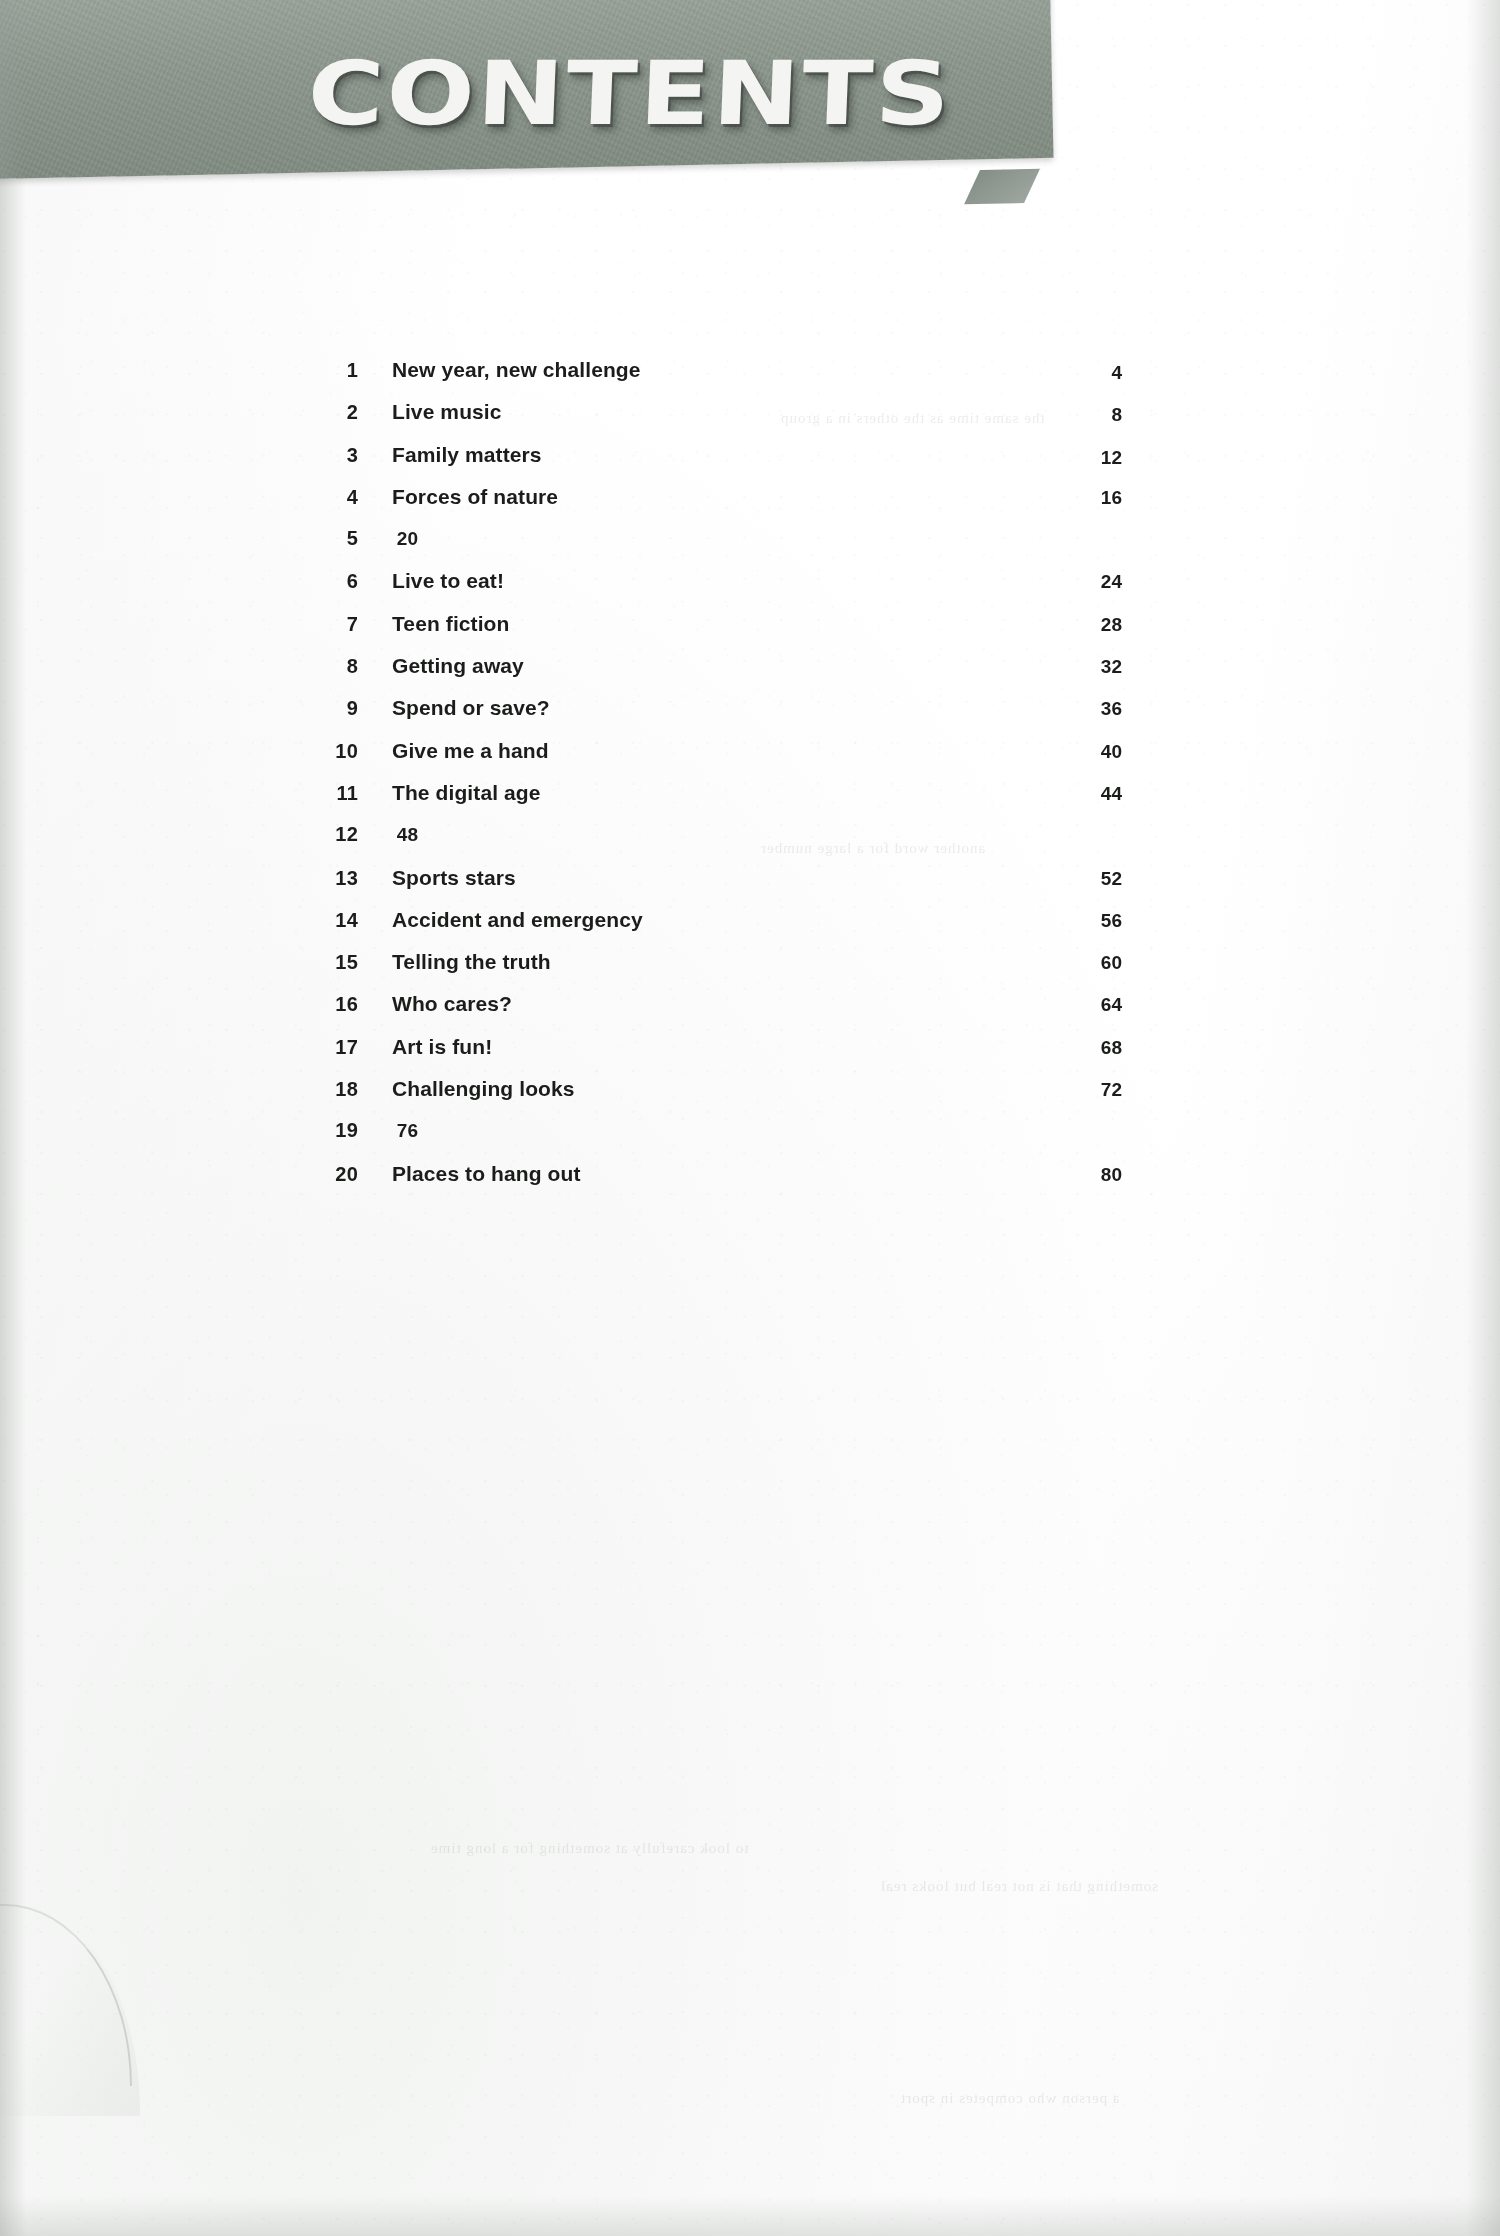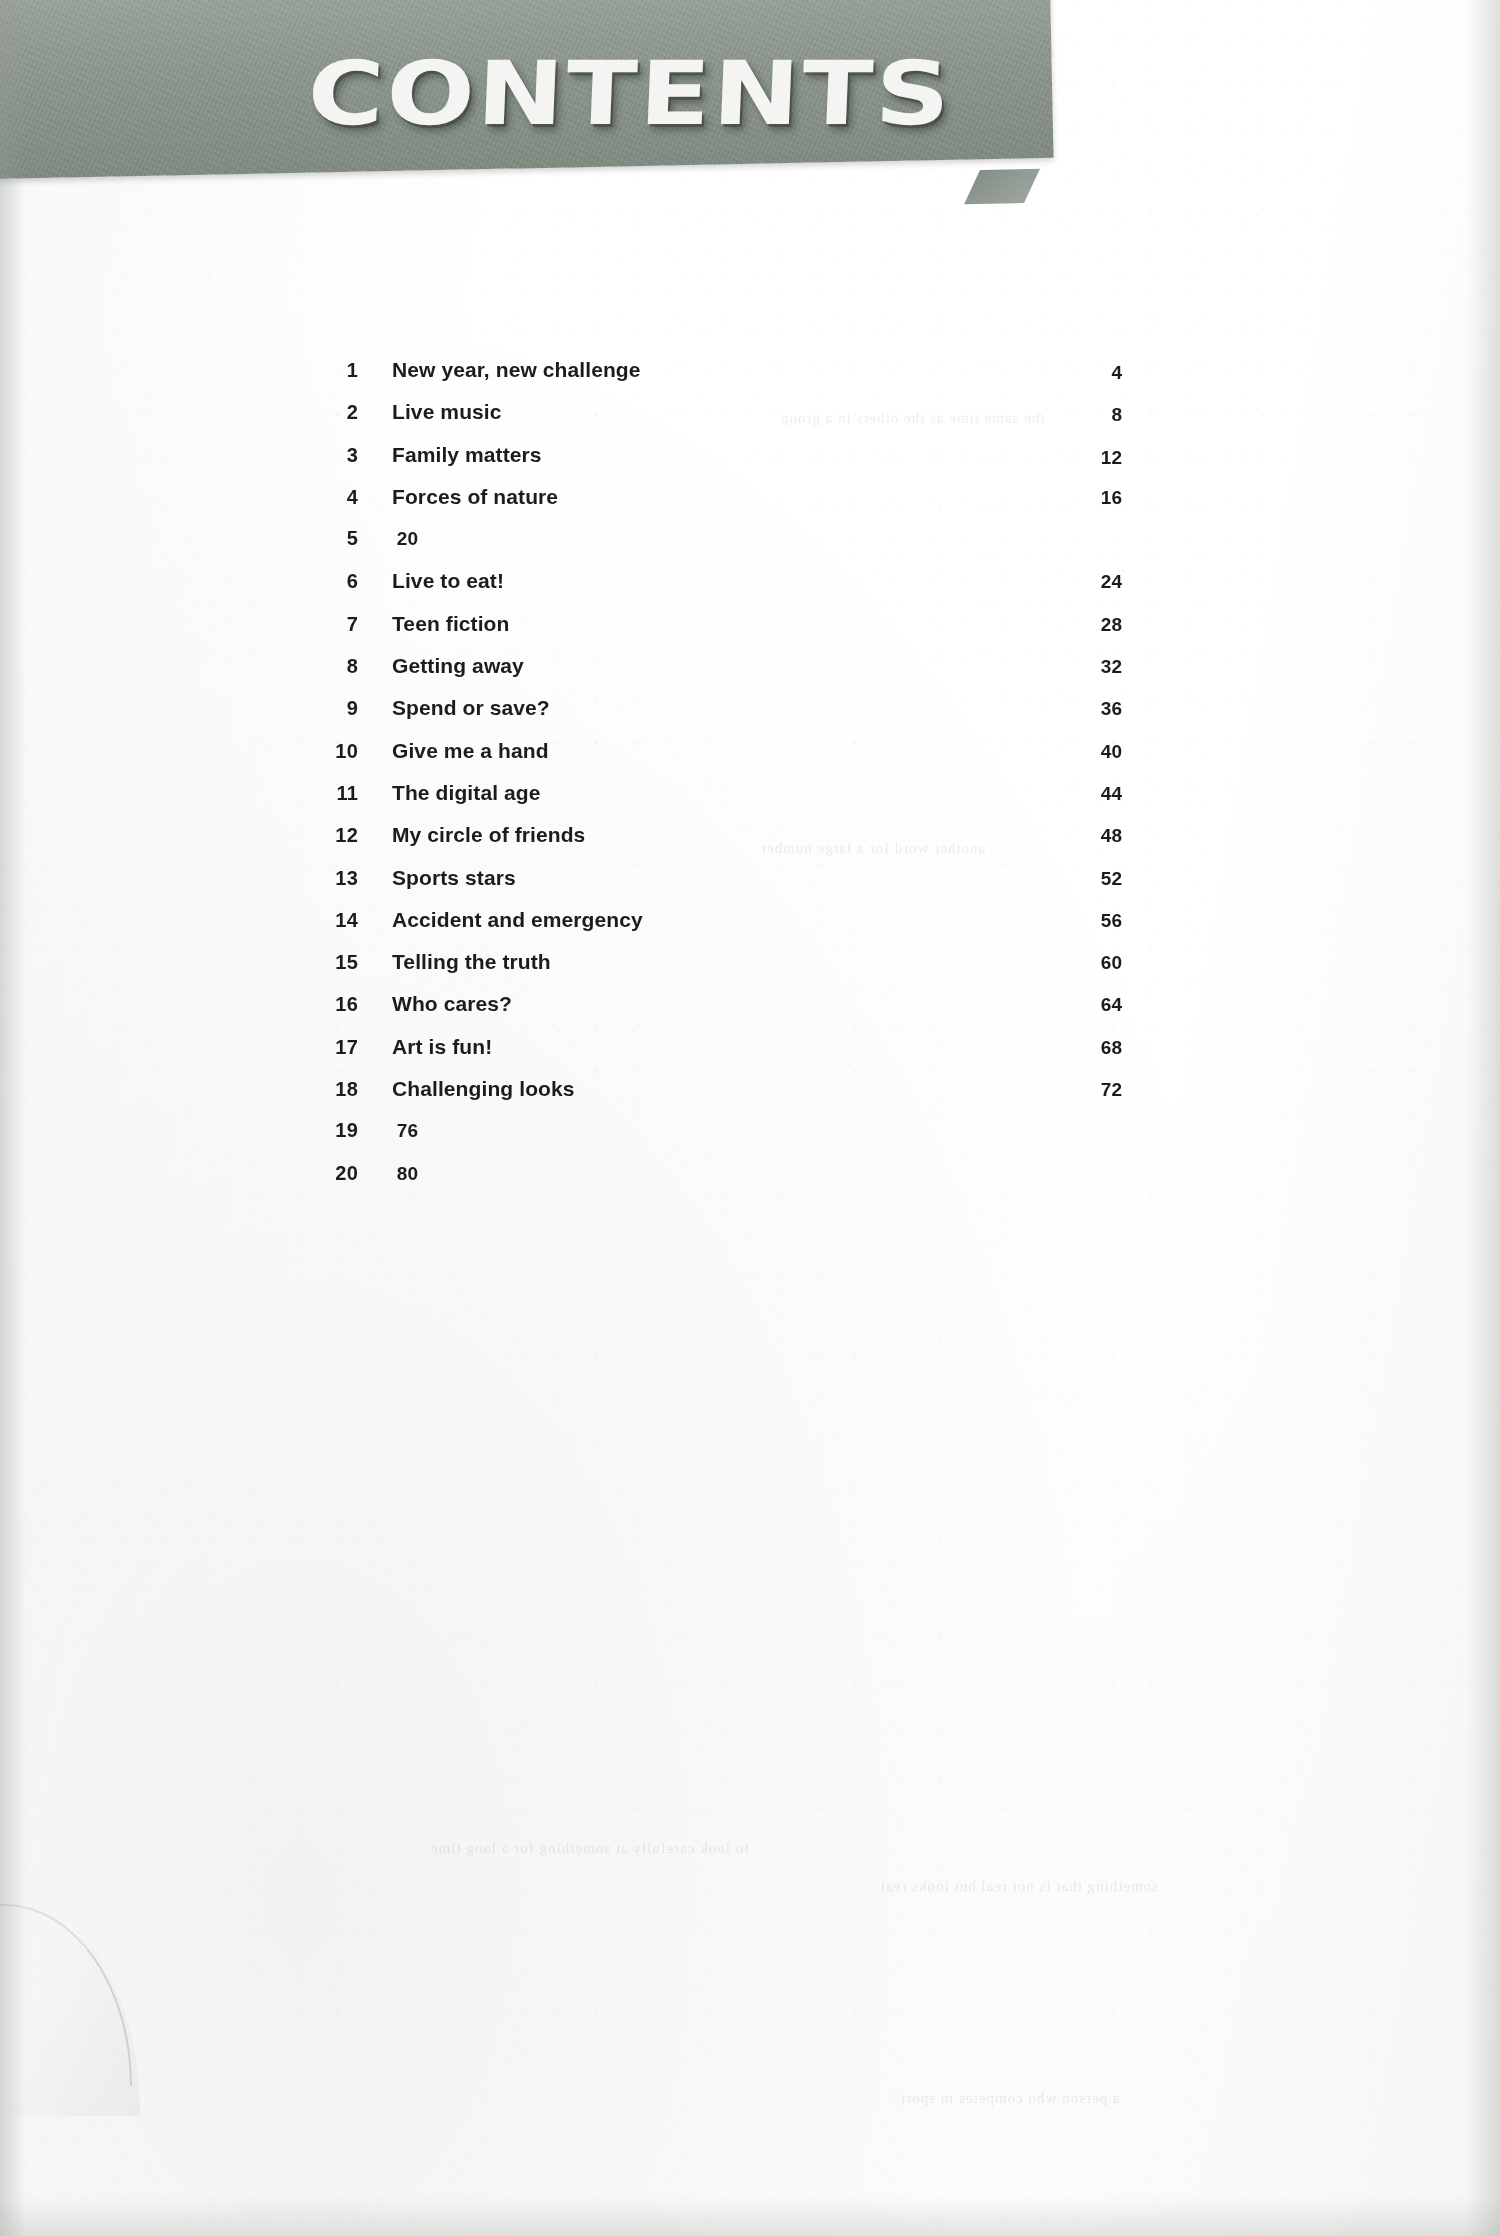--- a/index.html
+++ b/index.html
@@ -264,21 +264,20 @@
     </div>
 
     <div class="toc-row">
       <div class="toc-num">11</div>
       <div class="toc-title">The digital age</div>
       <div class="toc-page">44</div>
     </div>
 
     <div class="toc-row">
       <div class="toc-num">12</div>
-      <div class="toc-title">My circle of friends</div>
       <div class="toc-page">48</div>
     </div>
 
     <div class="toc-row">
       <div class="toc-num">13</div>
       <div class="toc-title">Sports stars</div>
       <div class="toc-page">52</div>
     </div>
 
     <div class="toc-row">
@@ -311,20 +310,21 @@
       <div class="toc-page">72</div>
     </div>
 
     <div class="toc-row">
       <div class="toc-num">19</div>
       <div class="toc-page">76</div>
     </div>
 
     <div class="toc-row">
       <div class="toc-num">20</div>
+      <div class="toc-title">Places to hang out</div>
       <div class="toc-page">80</div>
     </div>
 
   </div>
 
   <div id="curl"></div>
   <div id="curl-line"></div>
   <div id="edge-left"></div>
   <div id="edge-right"></div>
   <div id="edge-bottom"></div>

